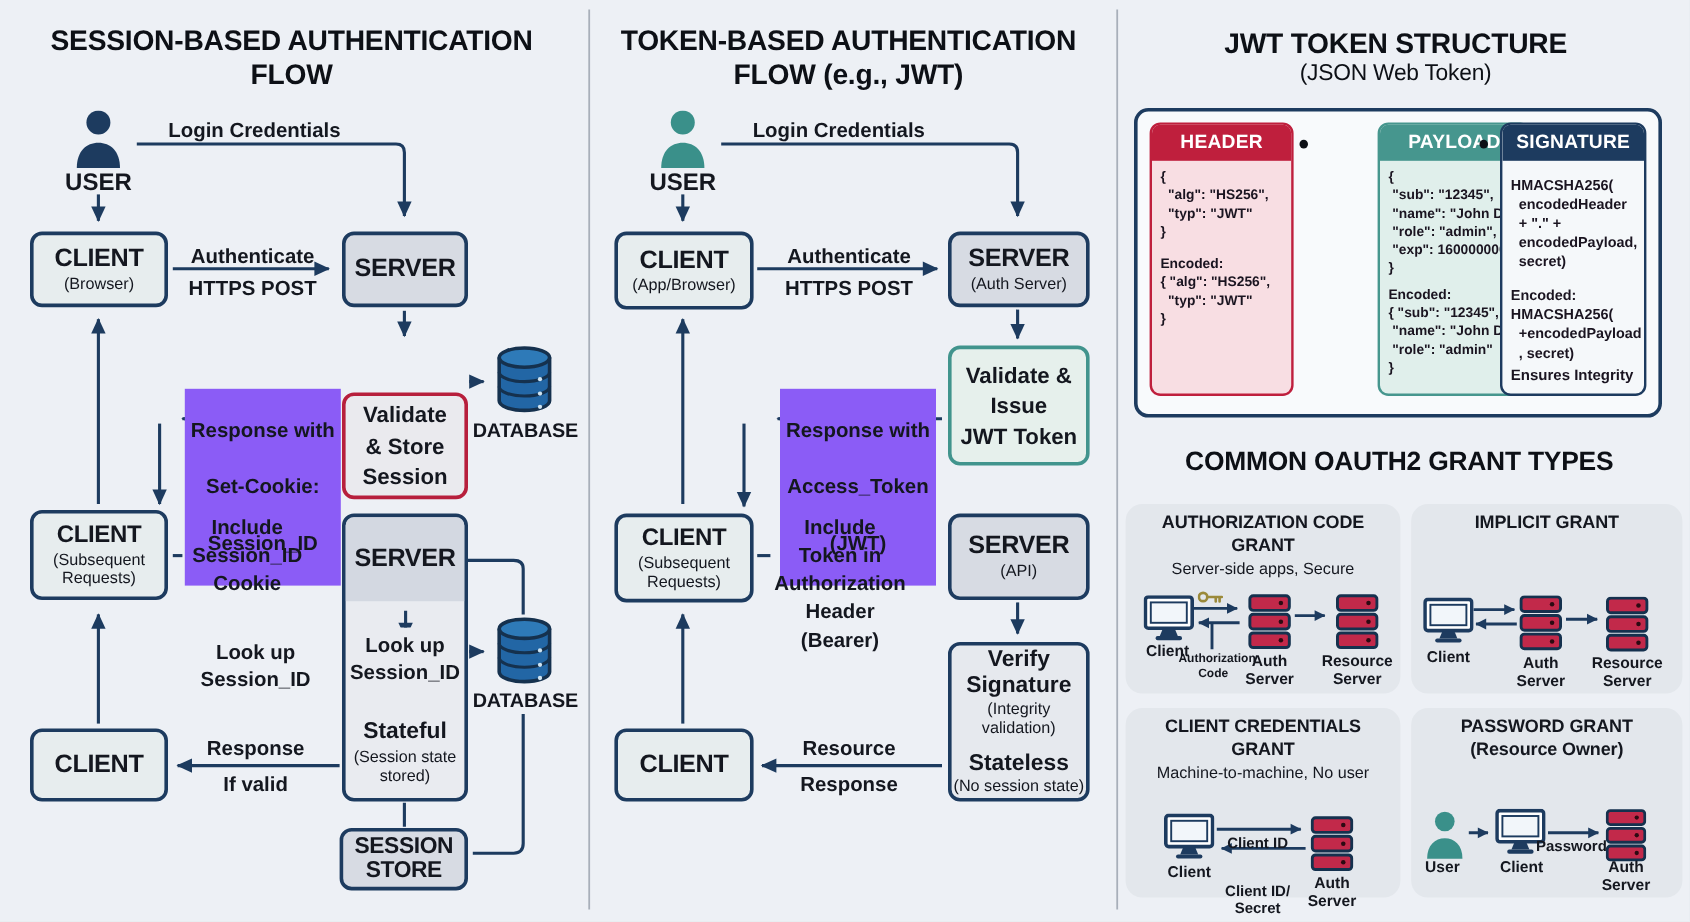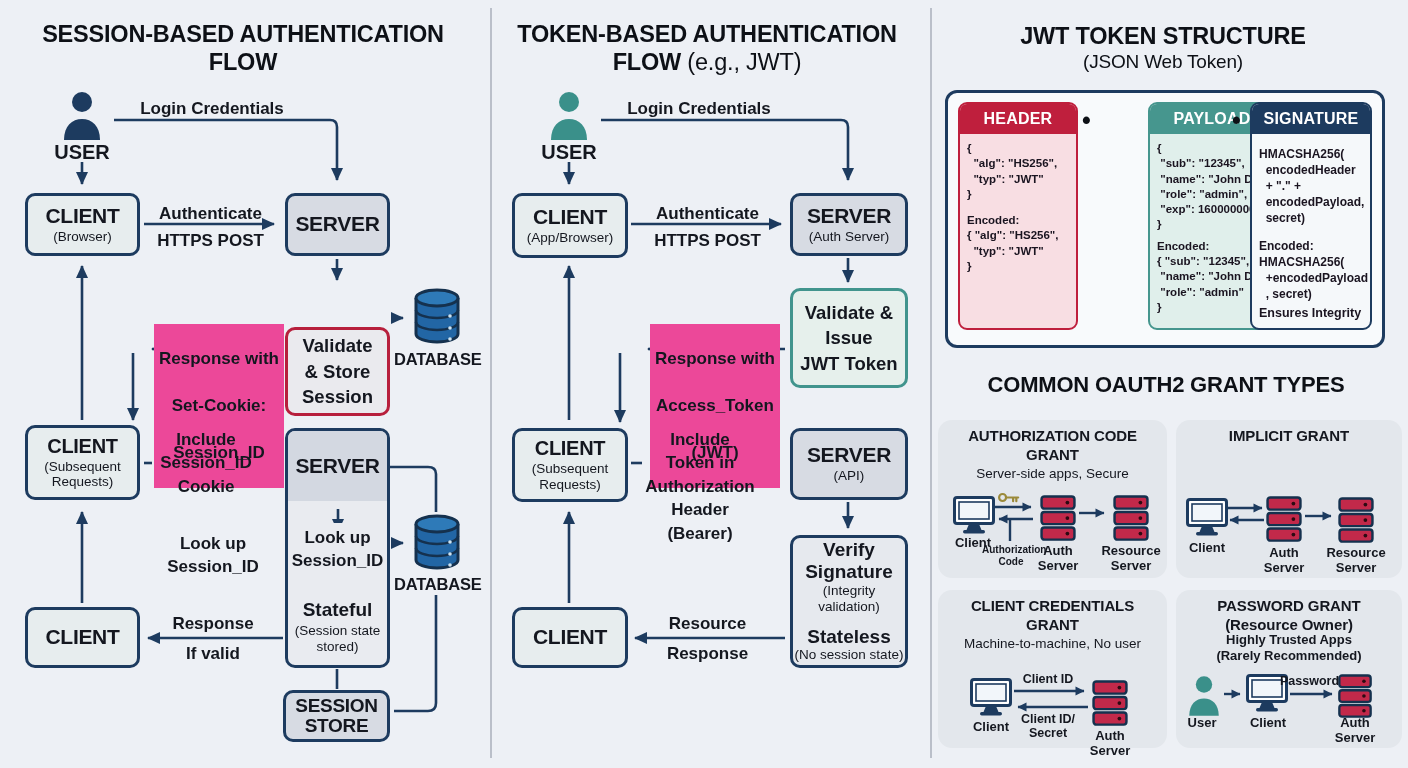--- a/index.html
+++ b/index.html
@@ -8,27 +8,27 @@
   svg.layer{position:absolute;left:0;top:0;z-index:1;}
   .box{position:absolute;z-index:2;border:3px solid #1d3b5f;border-radius:10px;background:#e7edee;
        display:flex;flex-direction:column;align-items:center;justify-content:center;text-align:center;box-sizing:border-box;}
   .box .bt{font-size:21px;font-weight:800;letter-spacing:-0.3px;line-height:1.05;}
   .box .bs{font-size:13.5px;font-weight:500;line-height:1.12;margin-top:2px;white-space:pre-line;}
   .fill-gray{background:#d7dbe3;}
   .vbox{font-size:18.5px;font-weight:600;line-height:1.38;white-space:pre-line;}
   .vbox-red{border-color:#b71f3c;background:#eaeaee;}
   .vbox-teal{border-color:#41948d;background:#e6f0ec;}
   .lbl{position:absolute;z-index:3;text-align:center;font-size:17px;font-weight:600;line-height:1.38;white-space:pre-line;}
-  .lbl.bg{background:#ec4899;text-align:center;}
+  .lbl.bg{background:#8b5cf6;text-align:center;}
   .w800{font-weight:800;}
   .panel-title{position:absolute;z-index:2;text-align:center;font-size:23.5px;font-weight:800;
                letter-spacing:-0.2px;line-height:1.2;color:#0d1016;white-space:pre-line;}
   .title-mixed{position:absolute;z-index:2;text-align:center;font-size:23.5px;letter-spacing:-0.2px;line-height:1.2;color:#0d1016;}
   .title-mixed .b{font-weight:800;}
-  .title-mixed .n{font-weight:400;}
+  .title-mixed .n{font-weight:700;}
   .icon{position:absolute;z-index:2;}
   .icon-label{position:absolute;z-index:3;font-size:20px;font-weight:800;text-align:center;}
   .db-label{position:absolute;z-index:3;font-size:16.5px;font-weight:800;text-align:center;letter-spacing:-0.2px;background:#edf0f5;}
   .tall-server{justify-content:flex-start;background:#e9ebf0;overflow:hidden;padding-bottom:10px;}
   .tall-server .hdr{width:100%;height:70px;flex:none;background:#d3d8e1;display:flex;align-items:center;justify-content:center;}
   .tall-server .lookup{font-size:17px;font-weight:600;line-height:1.35;white-space:pre-line;margin-top:4px;}
   .tall-server .stateful{font-size:19px;font-weight:800;margin-top:26px;}
   .tall-server .note{font-size:13.5px;font-weight:500;line-height:1.2;white-space:pre-line;margin-top:2px;}
   .verify .vt{font-size:19px;font-weight:800;line-height:1.15;white-space:pre-line;}
   .verify .vn{font-size:13.5px;font-weight:500;line-height:1.2;white-space:pre-line;}
@@ -41,21 +41,21 @@
   .code-block{white-space:pre;}
   .enc-label{margin-top:11px;}
   .jwt-footer{font-weight:800;font-size:12.5px;margin-top:2px;}
   .jwt-dot{position:absolute;z-index:3;font-size:25px;font-weight:800;color:#0d1016;line-height:1;}
   .grant-card{position:absolute;z-index:2;background:#e3e7ec;border-radius:14px;}
   .gc-title{position:absolute;left:0;right:0;top:7px;text-align:center;font-size:15px;font-weight:800;
             line-height:1.25;white-space:pre-line;letter-spacing:-0.1px;z-index:3;}
   .gc-sub{position:absolute;left:0;right:0;text-align:center;font-size:13.5px;font-weight:500;line-height:1.25;white-space:pre-line;z-index:3;}
   .gc-lbl{position:absolute;z-index:4;text-align:center;font-size:13px;font-weight:700;line-height:1.12;white-space:pre-line;}
   .gc-lbl.small{font-size:10px;font-weight:600;line-height:1.15;}
-  .gc-lbl.mid{font-size:12.5px;}
+  .gc-lbl.mid{font-size:12.5px;margin-top:24px;}
   .gc-svg{position:absolute;left:0;top:0;z-index:2;}
 </style>
 </head>
 <body>
 
 <div class="canvas">
 
   <svg class="layer" width="1408" height="768">
     <defs>
       <marker id="ah" markerUnits="userSpaceOnUse" markerWidth="15" markerHeight="13" refX="12.5" refY="6.5" orient="auto">
@@ -390,22 +390,20 @@
       <div class="gc-lbl mid" style="left:74px;top:122px;width:72px;">Client ID/
 Secret</div>
       <div class="gc-lbl" style="left:26px;top:130px;width:54px;">Client</div>
       <div class="gc-lbl" style="left:146px;top:139px;width:52px;">Auth
 Server</div>
     </div>
 
     <div class="grant-card" style="left:1176px;top:590px;width:226px;height:158px;">
       <div class="gc-title">PASSWORD GRANT
 (Resource Owner)</div>
-      <div class="gc-sub" style="top:42px;font-size:13px;font-weight:600;">Highly Trusted Apps
-(Rarely Recommended)</div>
       <svg class="gc-svg" width="226" height="158">
         <use href="#sym-person" x="10" y="86" width="36" height="40" style="color:#3a908a;"></use>
         <use href="#sym-monitor" x="70" y="84" width="42" height="40"></use>
         <use href="#sym-server" x="162" y="84" width="34" height="45"></use>
         <g stroke="#1d3b5f" stroke-width="2.4" fill="none">
           <path d="M48,104 L64,104" marker-end="url(#ah2)"></path>
           <path d="M114,104 L156,104" marker-end="url(#ah2)"></path>
         </g>
       </svg>
       <div class="gc-lbl mid" style="left:104px;top:84px;width:58px;">Password</div>

